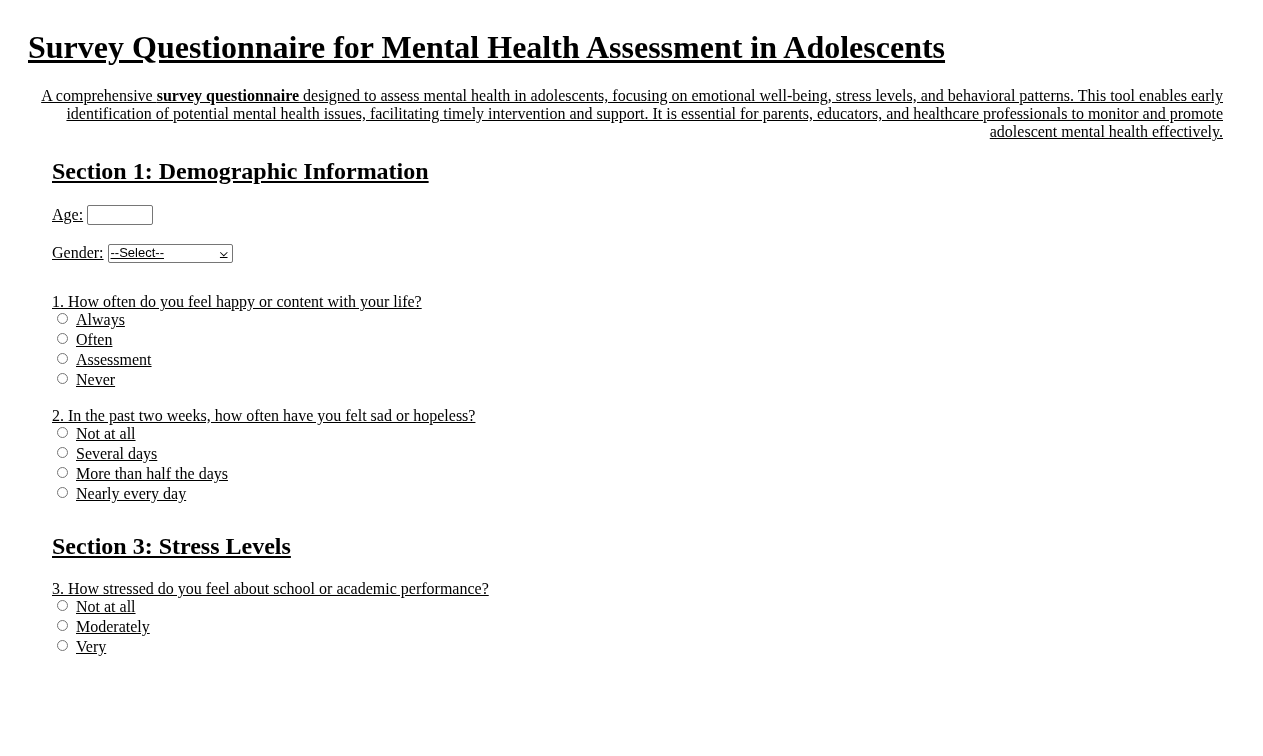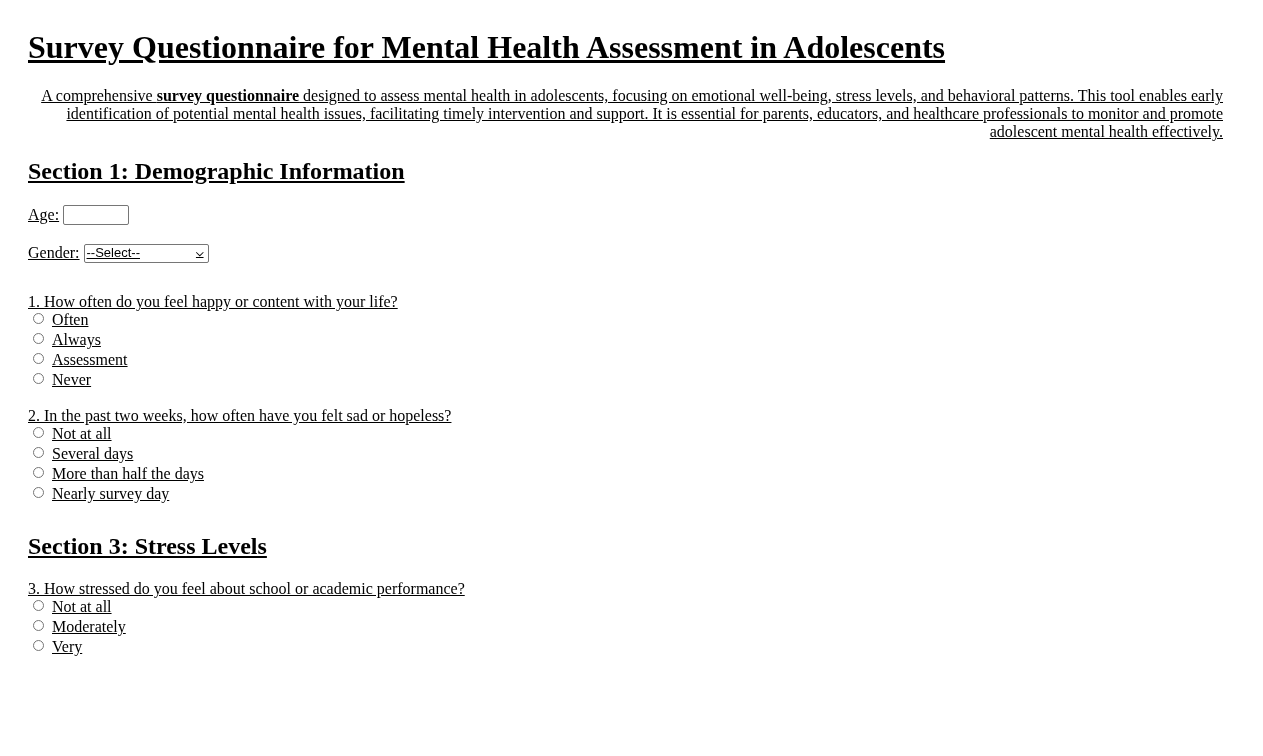--- a/index.html
+++ b/index.html
@@ -18,21 +18,21 @@
       width: 62px; height: 18px; border: 1px solid #767676; border-radius: 2px;
       padding: 0 1px; font-size: 13px; box-sizing: content-box;
     }
     .gender-select {
       width: 125px; height: 19px; font-family: "Liberation Sans", sans-serif;
       font-size: 13px; border: 1px solid #767676; border-radius: 2px; background: #fff;
       padding: 8px 2px; display: flex; align-items: center; justify-content: space-between;
       box-sizing: border-box;
     }
     .chev { font-size: 10px; font-weight: bold; margin-right: 2px; }
-    .section { margin-top: 28px; }
+    .section { margin-top: 28px; margin-left: 24px; }
     .section.first { margin-top: 0; }
     .question { margin: 0 0 16px 0; }
     .q-text { line-height: 20px; height: 18px; }
     .option { display: flex; align-items: center; height: 20px; margin-left: 5px; }
     .radio {
       width: 11px; height: 11px; border: 1px solid #767676; border-radius: 50%;
       margin: 0 8px 0 0; box-sizing: border-box; position: relative; top: -2px; background: #fff;
     }
     .opt-label { font-size: 16px; }
   </style>
@@ -57,25 +57,25 @@
       </div>
     </div>
   </div>
 
   <div class="section">
 
     <div class="question">
       <div class="q-text">1. How often do you feel happy or content with your life?</div>
       <div class="option">
           <span class="radio"></span>
-          <span class="opt-label">Often</span>
+          <span class="opt-label">Always</span>
         </div>
       <div class="option">
           <span class="radio"></span>
-          <span class="opt-label">Always</span>
+          <span class="opt-label">Often</span>
         </div>
       <div class="option">
           <span class="radio"></span>
           <span class="opt-label">Assessment</span>
         </div>
       <div class="option">
           <span class="radio"></span>
           <span class="opt-label">Never</span>
         </div>
     </div>
@@ -89,21 +89,21 @@
       <div class="option">
           <span class="radio"></span>
           <span class="opt-label">Several days</span>
         </div>
       <div class="option">
           <span class="radio"></span>
           <span class="opt-label">More than half the days</span>
         </div>
       <div class="option">
           <span class="radio"></span>
-          <span class="opt-label">Nearly survey day</span>
+          <span class="opt-label">Nearly every day</span>
         </div>
     </div>
   </div>
 
   <div class="section">
     <h2>Section 3: Stress Levels</h2>
     <div class="question">
       <div class="q-text">3. How stressed do you feel about school or academic performance?</div>
       <div class="option">
           <span class="radio"></span>

